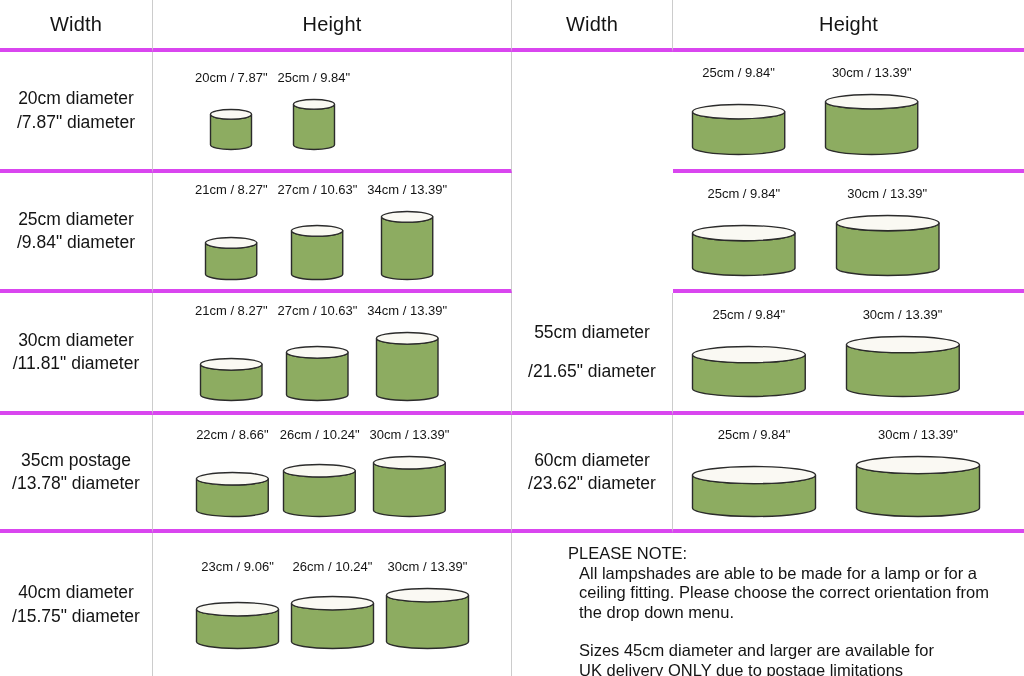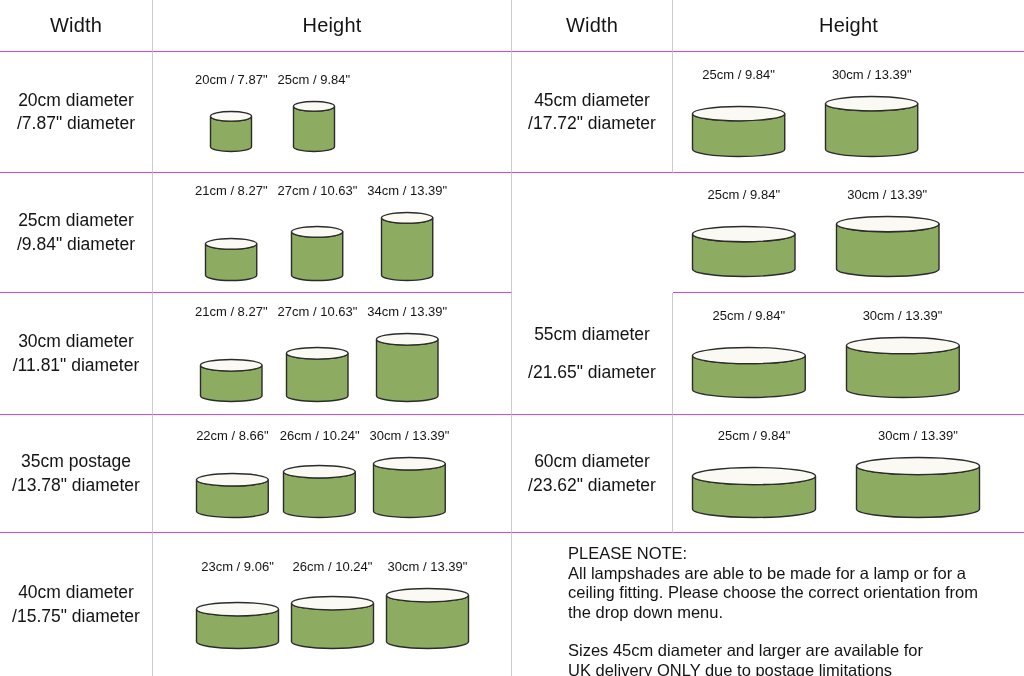--- a/index.html
+++ b/index.html
@@ -9,21 +9,21 @@
     overflow:hidden; position:relative;
   }
   .grid {
     display:grid;
     grid-template-columns:153px 359px 161px 351px;
     grid-template-rows:52px 121px 120px 122px 118px 143px;
     width:100%; height:100%;
   }
   .cell { box-sizing:border-box; }
   .bR { border-right:1px solid #cccccc; }
-  .bB { border-bottom:1px solid #d946ef;text-align:center; }
+  .bB { border-bottom:4px solid #d946ef;text-align:center; }
   .header-cell {
     display:flex; align-items:center; justify-content:center;
     font-size:20px; letter-spacing:0.2px;
   }
   .width-cell {
     display:flex; flex-direction:column; align-items:center; justify-content:center;
     font-size:17.5px; line-height:23.5px;
   }
   .width-cell span { white-space:nowrap; }
   .height-cell { display:flex; align-items:center; }
@@ -32,21 +32,21 @@
   .shade-row { display:flex; align-items:flex-end; }
   .side-left  .shade-row { gap:10px; }
   .side-right .shade-row { gap:38px; }
   .shade {
     display:flex; flex-direction:column; align-items:center;
     justify-content:space-between; height:100%;
   }
   .shade-label { font-size:13px; white-space:nowrap; }
   .shade svg { display:block; }
   .note-cell { padding:11px 18px 0 56px; font-size:16.5px; line-height:19.5px; }
-  .note-para { white-space:pre-line; }
+  .note-para { white-space:pre-line;margin-left:11px; }
   .note-gap { margin-top:19px; }
 </style>
 </head>
 <body>
 
 <div class="sheet">
   <div class="grid" id="grid">
 
     <div class="cell header-cell bR bB" style="grid-row:1;grid-column:1">Width</div>
     <div class="cell header-cell bR bB" style="grid-row:1;grid-column:2">Height</div>
@@ -193,24 +193,20 @@
           </div>
           <div class="shade">
             <span class="shade-label">30cm / 13.39"</span>
             <svg width="85.0" height="63.0" viewBox="0 0 85.0 63.0">
               <path d="M 1.5 8.19 L 1.5 54.81 A 41 6.6899999999999995 0 0 0 83.5 54.81 L 83.5 8.19 A 41 6.6899999999999995 0 0 1 1.5 8.19 Z" fill="#8dac61" stroke="#2b2b2b" stroke-width="1.4" stroke-linejoin="round"></path>
               <ellipse cx="42.5" cy="8.19" rx="41" ry="6.6899999999999995" fill="#faf9f3" stroke="#2b2b2b" stroke-width="1.3"></ellipse>
             </svg>
           </div>
         </div>
       </div>
-      <div class="cell width-cell bR bB" style="grid-area: 2 / 3;">
-        <span>45cm diameter</span>
-        <span>/17.72" diameter</span>
-      </div>
       <div class="cell height-cell side-right bB" style="grid-area: 2 / 4;">
         <div class="shade-row" style="height: 91px;">
           <div class="shade">
             <span class="shade-label">25cm / 9.84"</span>
             <svg width="95.2" height="53.0" viewBox="0 0 95.2 53.0">
               <path d="M 1.5 8.65125 L 1.5 44.34875 A 46.12499999999999 7.151249999999999 0 0 0 93.74999999999999 44.34875 L 93.74999999999999 8.65125 A 46.12499999999999 7.151249999999999 0 0 1 1.5 8.65125 Z" fill="#8dac61" stroke="#2b2b2b" stroke-width="1.4" stroke-linejoin="round"></path>
               <ellipse cx="47.62499999999999" cy="8.65125" rx="46.12499999999999" ry="7.151249999999999" fill="#faf9f3" stroke="#2b2b2b" stroke-width="1.3"></ellipse>
             </svg>
           </div>
           <div class="shade">

